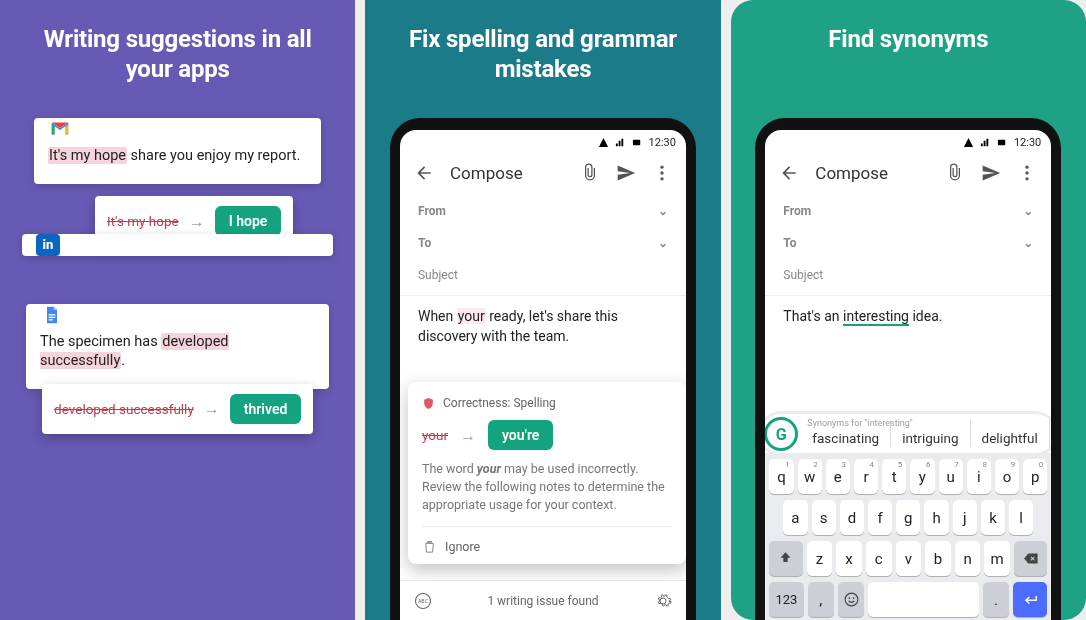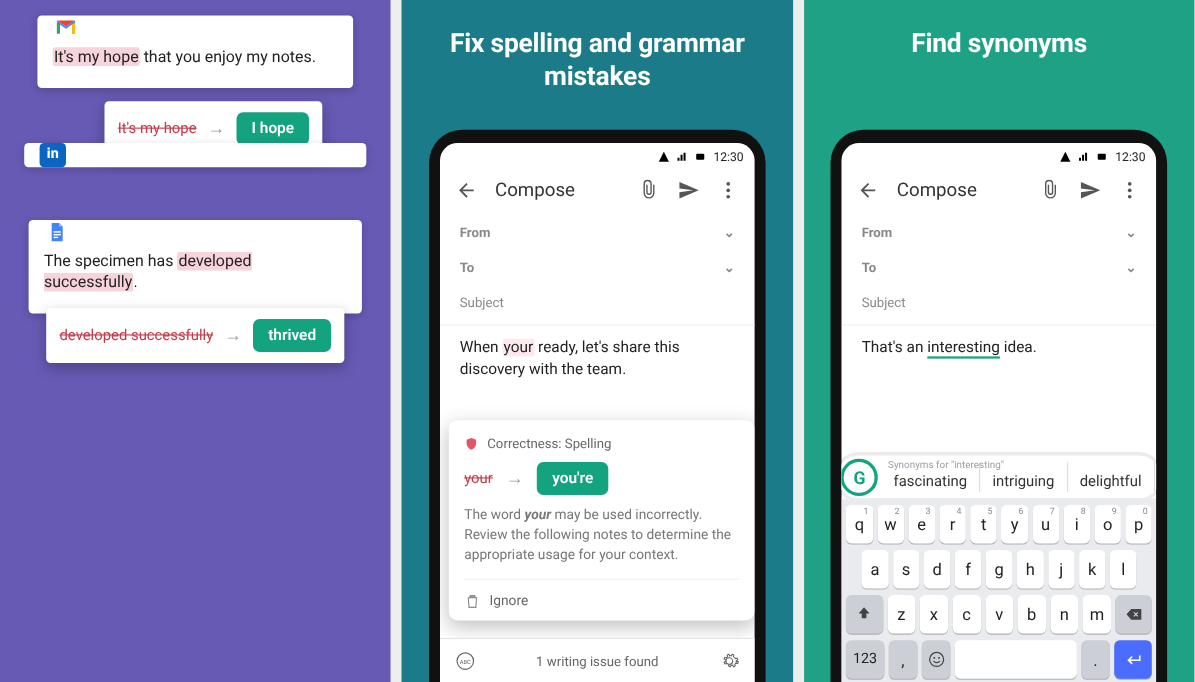--- a/index.html
+++ b/index.html
@@ -1,20 +1,20 @@
 <!DOCTYPE html>
 <html><head>
 <meta charset="utf-8">
 <style>
   * { box-sizing: border-box; margin: 0; padding: 0; }
   body { font-family: -apple-system,"Segoe UI",Roboto,Helvetica,Arial,sans-serif; background:#eee; width:1086px; height:620px; overflow:hidden; display:flex; gap:10px; }
   .panel { height:620px; flex:0 0 calc((1086px - 20px)/3); position:relative; overflow:hidden; }
   .p1 { background:#665ab4; }
   .p2 { background:#1b7b88; }
-  .p3 { background:#1ea184; }
+  .p3 { background:#1ea184;border-radius:22px; }
   .headline { color:#fff; text-align:center; font-weight:700; font-size:24px; line-height:1.25; padding:24px 18px 20px; letter-spacing:-.2px; }
 
   .card { background:#fff; border-radius:4px; box-shadow:0 2px 8px rgba(0,0,0,.18); position:relative; }
   .card .icon { width:24px; height:22px; margin:14px 0 6px 14px; display:flex; align-items:center; justify-content:center; }
   .card .text { font-size:14.5px; color:#222; padding:0 14px 18px; line-height:1.35; }
   .hl  { background:#f7d4db; border-radius:2px; padding:0 1px; }
   .hl2 { background:#fde9ed; border-radius:2px; padding:0 1px; }
   .hl3 { border-bottom:2px solid #14a37f; }
 
   .subcard { position:absolute; background:#fff; border-radius:4px; box-shadow:0 4px 12px rgba(0,0,0,.25); padding:10px 12px; display:flex; align-items:center; gap:10px; }
@@ -60,31 +60,32 @@
   .key.wide { flex:1.3; }
   .key.space { flex:4.2; }
   .key.enter { background:#4a6cff; color:#fff; flex:1.3; }
   .key svg { width:17px; height:17px; fill:#444; }
   .key.enter svg{ fill:#fff; }
 </style>
 </head>
 <body>
 
 <div class="panel p1">
+  <div class="headline">Writing suggestions in all your apps</div>
 
   <div class="card" style="margin:0 34px; ">
     <div class="icon">
       <svg viewBox="0 0 24 24" width="22" height="22">
           <path fill="#ea4335" d="M12 11L3 5h18z"></path>
           <path fill="#4285f4" d="M21 5v13h-3V9l-6 4.2L6 9v9H3V5l9 6z"></path>
           <path fill="#34a853" d="M3 18h3V9l-3-2z"></path>
           <path fill="#fbbc04" d="M21 18h-3V9l3-2z"></path>
         </svg>
     </div>
-    <div class="text"><span class="hl">It's my hope</span><span> that you enjoy my notes.</span></div>
+    <div class="text"><span class="hl">It's my hope</span><span> share you enjoy my report.</span></div>
     <div class="subcard" style="right:28px; top:78px;">
       <span class="strike">It's my hope</span>
       <span class="arrow">→</span>
       <span class="pill">I hope</span>
     </div>
   </div>
 
   <div class="card" style="margin:50px 22px 0;">
     <div class="icon" style="background:#0a66c2;border-radius:4px;color:#fff;font-weight:800;font-size:13px;">in</div>
     <div class="subcard" style="right:28px; top:78px;">

